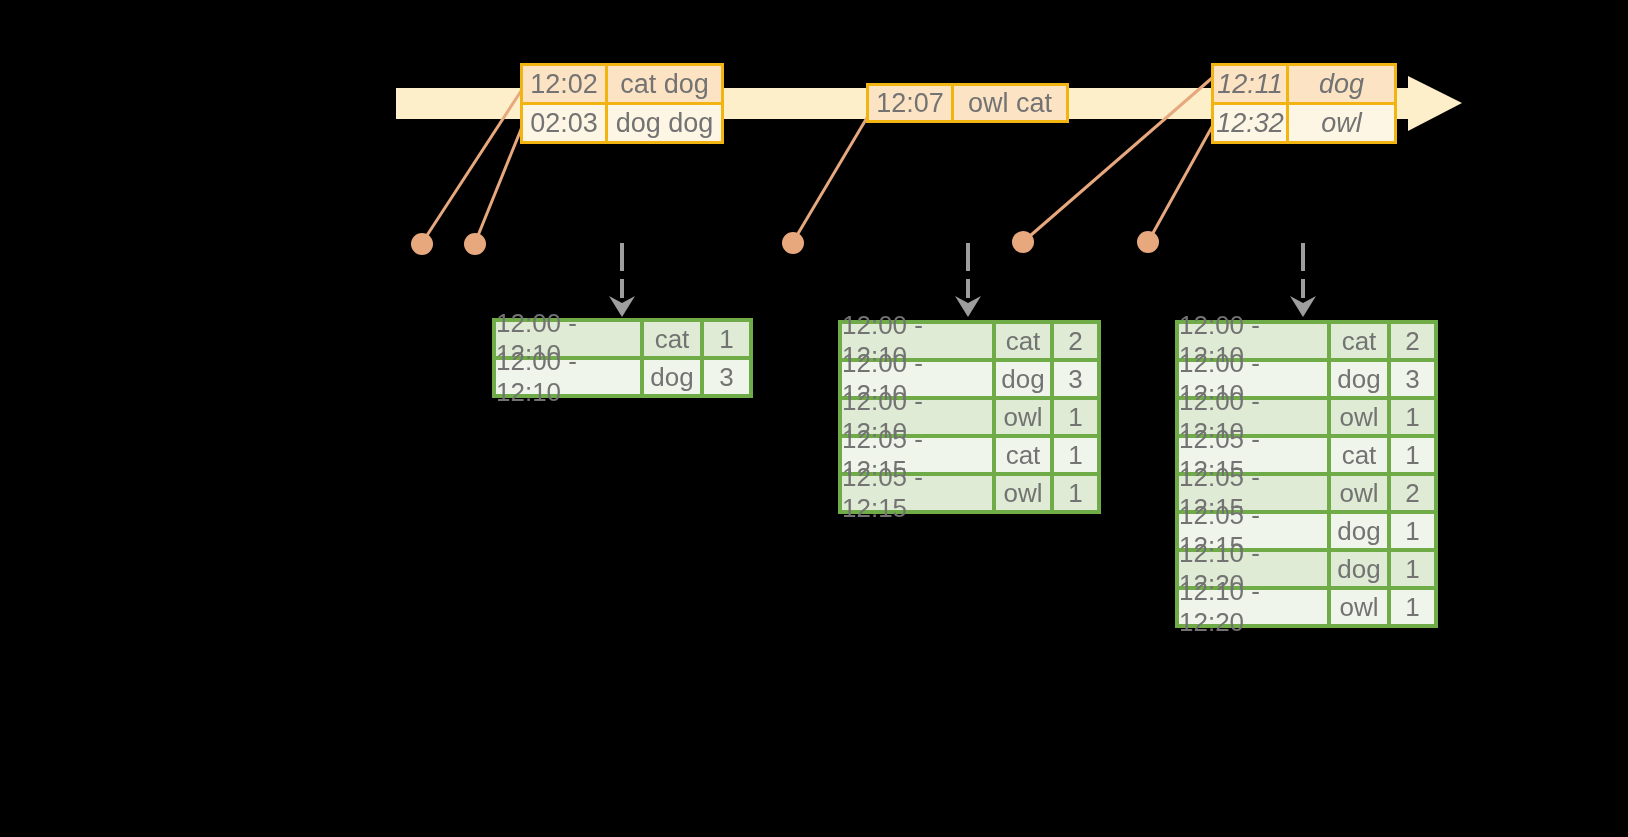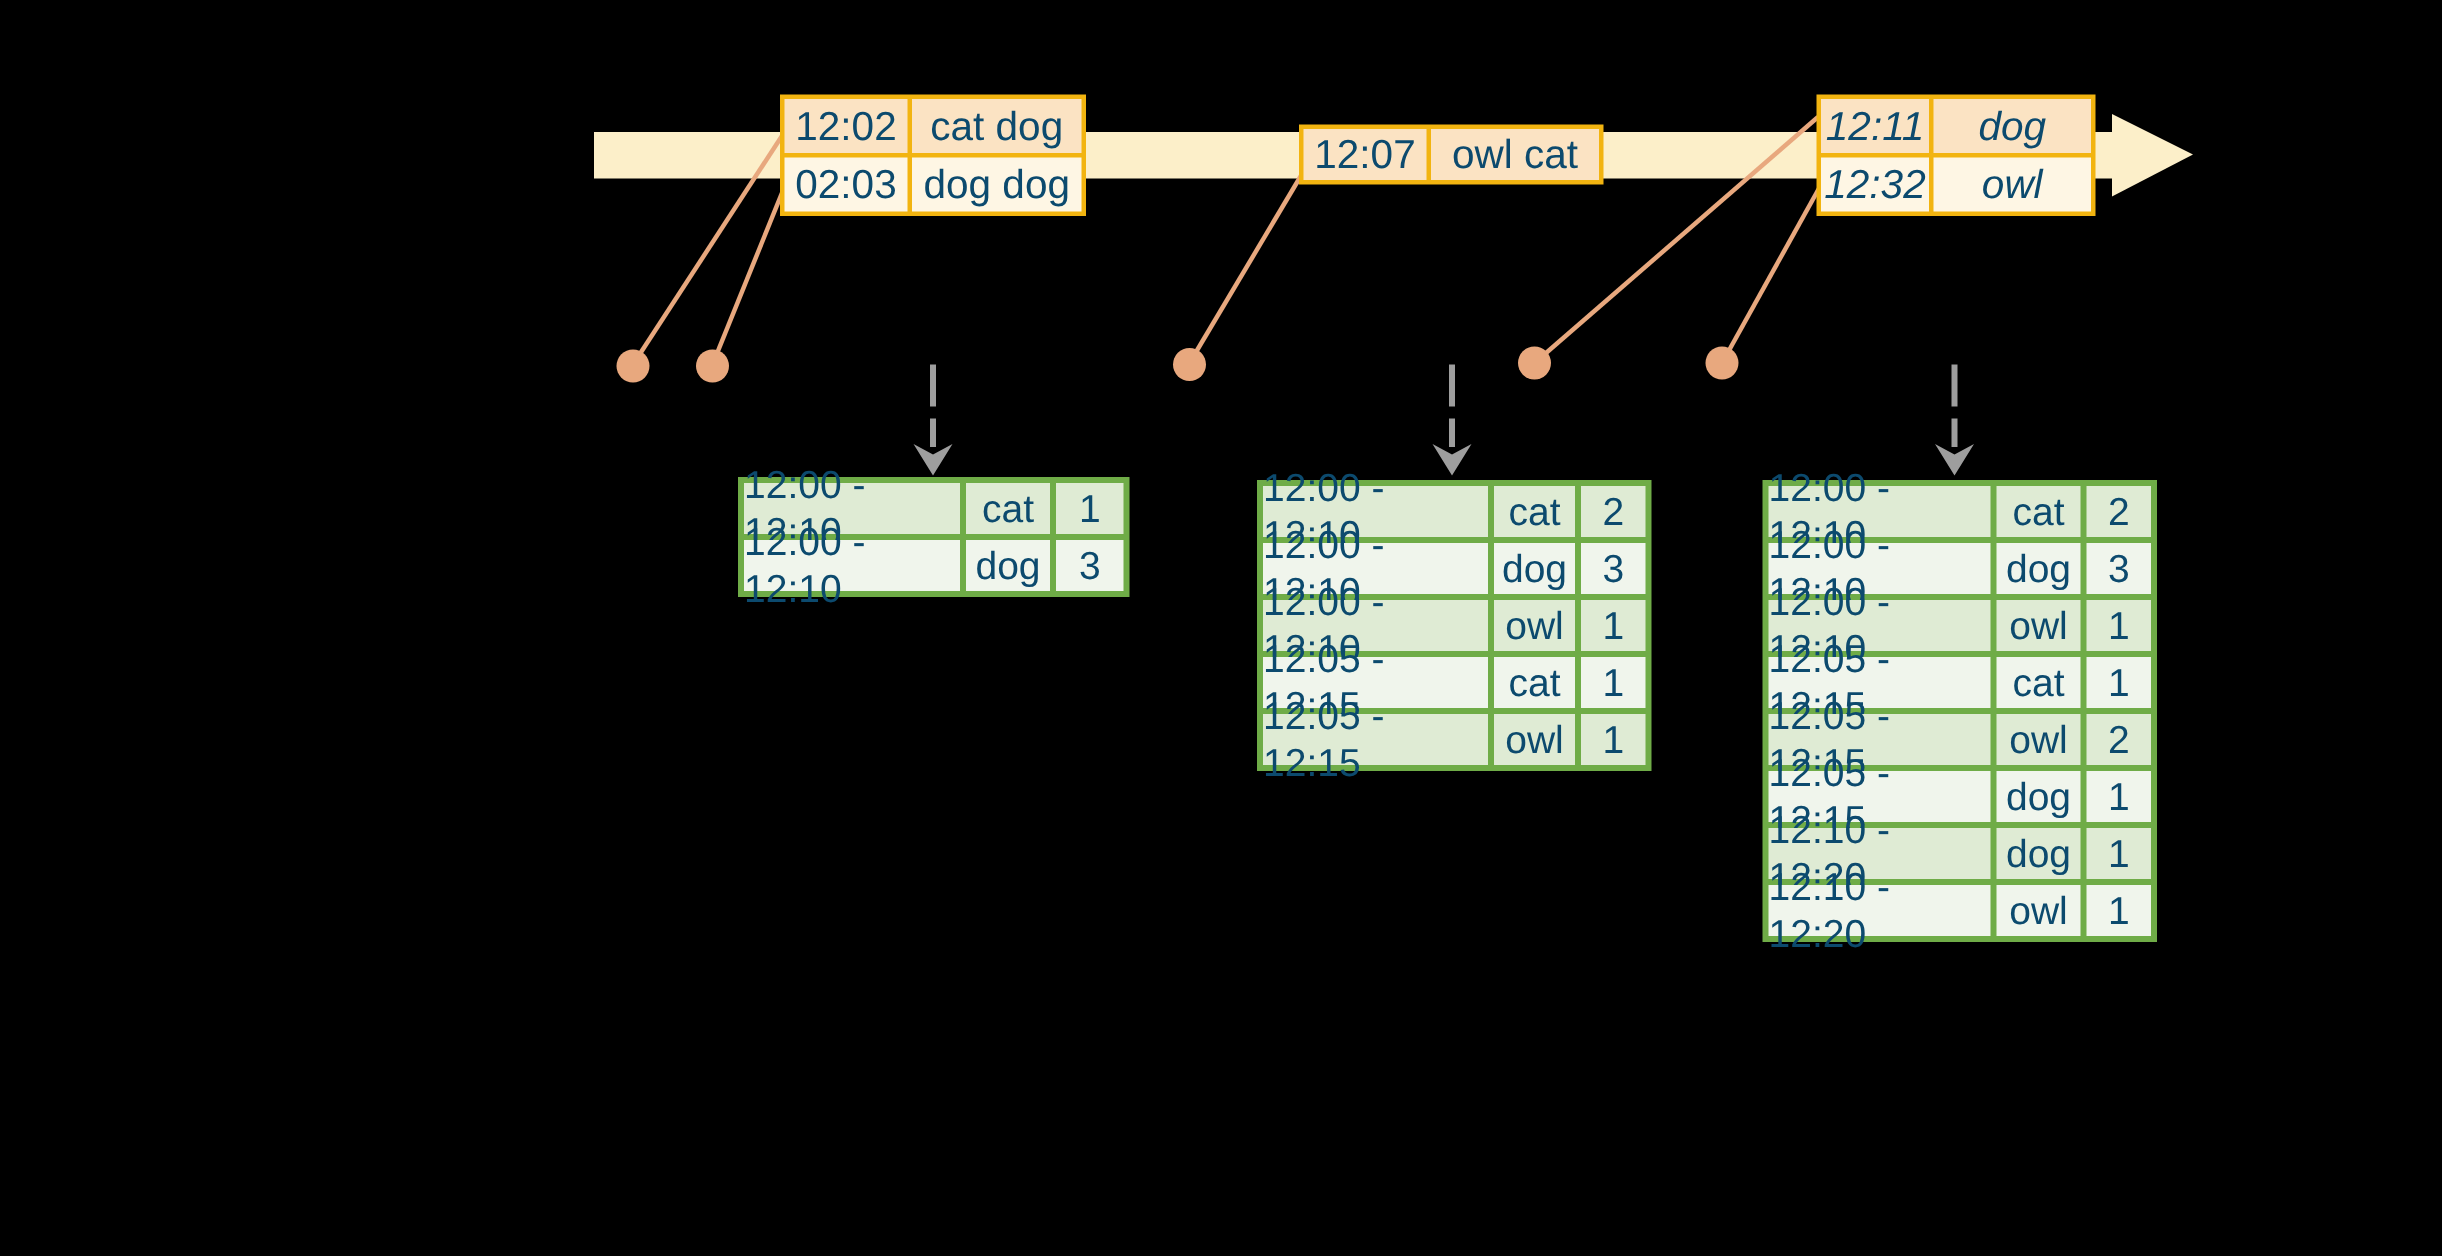--- a/index.html
+++ b/index.html
@@ -1,17 +1,17 @@
 <!DOCTYPE html>
 <html><head>
 <meta charset="utf-8">
 <style>
   html,body{margin:0;padding:0;background:#000;}
   #canvas{position:relative;width:1628px;height:837px;background:#000;overflow:hidden;
-          font-family:"Liberation Sans", sans-serif;color:#0c4a6e;}
+          font-family:"Liberation Sans", sans-serif;color:#737373;}
   svg.layer{position:absolute;left:0;top:0;}
 
   
   .ebox{position:absolute;background:#F2B410;display:grid;gap:3px;padding:3px;box-sizing:border-box;}
   .ebox .cell{display:flex;align-items:center;justify-content:center;font-size:27px;}
   .peach{background:#FBE3C3;}
   .cream{background:#FEF6E4;}
 
   
   .gtable{position:absolute;background:#6FAC47;display:grid;gap:4px;padding:4px;box-sizing:border-box;grid-auto-rows:34px;}

